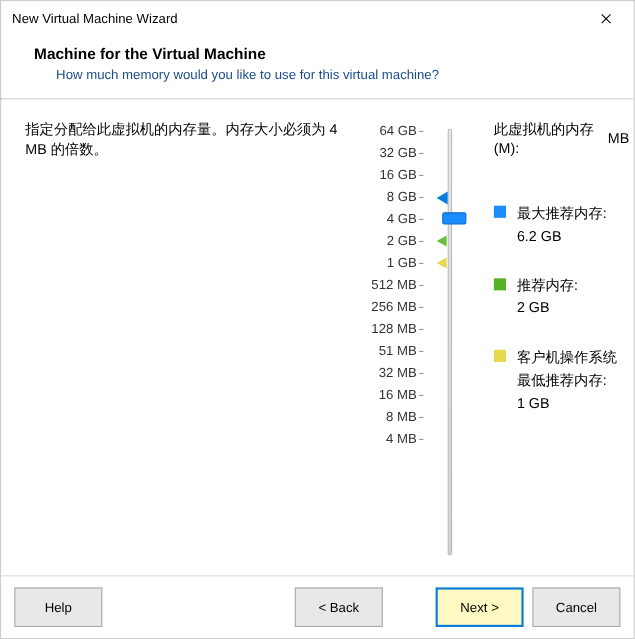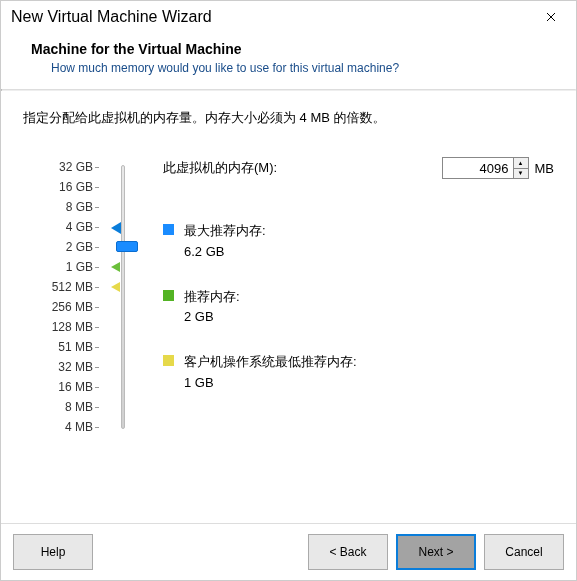--- a/index.html
+++ b/index.html
@@ -17,21 +17,21 @@
     border: 1px solid #ccc;
     display: flex;
     flex-direction: column;
     position: relative;
   }
   .titlebar {
     display: flex;
     align-items: center;
     justify-content: space-between;
     padding: 6px 10px 6px 10px;
-    font-size: 16px;
+    font-size: 12px;
   }
   .close-btn {
     width: 30px;
     height: 20px;
     display: flex;
     align-items: center;
     justify-content: center;
     font-size: 14px;
     cursor: pointer;
   }
@@ -47,23 +47,23 @@
     font-size: 12px;
     padding-left: 20px;
     color: #1a4d8a;
   }
   .divider {
     border-top: 1px solid #ddd;
     margin: 0;
   }
   .content {
     flex: 1;
-    padding: 18px 22px 10px 22px;
-    display: flex;
-    flex-direction: column;
+    padding: 18px 4px 10px 22px;
+    display: flex;
+    flex-direction: row;
   }
   .instruction {
     font-size: 13px;
     margin-bottom: 30px;
   }
   .mem-area {
     display: flex;
     gap: 20px;
   }
   .scale {
@@ -212,21 +212,22 @@
     height: 36px;
     background: #e8e8e8;
     border: 1px solid #aaa;
     font-size: 12px;
     font-family: inherit;
     cursor: pointer;
     padding: 0 12px;
   }
   .btn-primary {
     border: 2px solid #0a7dda;
-    background: #a3a3a3;
+    background: #fef9c3;
+    margin-left: 40px;
   }
 </style>
 </head>
 <body>
 
 <div class="window">
 
   <div class="titlebar">
     <span>New Virtual Machine Wizard</span>
     <div class="close-btn">
@@ -242,20 +243,21 @@
   </div>
 
   <hr class="divider">
 
   <div class="content">
     <div class="instruction">指定分配给此虚拟机的内存量。内存大小必须为 4 MB 的倍数。</div>
 
     <div class="mem-area">
 
       <div class="scale">
+        <div class="tick">64 GB</div>
         <div class="tick">32 GB</div>
         <div class="tick">16 GB</div>
         <div class="tick">8 GB</div>
         <div class="tick">4 GB</div>
         <div class="tick">2 GB</div>
         <div class="tick">1 GB</div>
         <div class="tick">512 MB</div>
         <div class="tick">256 MB</div>
         <div class="tick">128 MB</div>
         <div class="tick">51 MB</div>
@@ -270,27 +272,20 @@
         <div class="marker marker-blue" style="top:65px"></div>
         <div class="thumb" style="top:84px"></div>
         <div class="marker marker-green" style="top:105px"></div>
         <div class="marker marker-yellow" style="top:125px"></div>
       </div>
 
       <div class="info-col">
 
         <div class="mem-input-row">
           <span class="mem-label">此虚拟机的内存(M):</span>
-          <div class="spinner">
-            <input type="text" value="4096" style="">
-            <div class="spinner-btns">
-              <div class="sp-btn">▲</div>
-              <div class="sp-btn">▼</div>
-            </div>
-          </div>
           <span class="unit">MB</span>
         </div>
 
         <div class="legend-item">
           <div class="swatch sw-blue"></div>
           <div class="legend-text">
             <div>最大推荐内存:</div>
             <div>6.2 GB</div>
           </div>
         </div>

